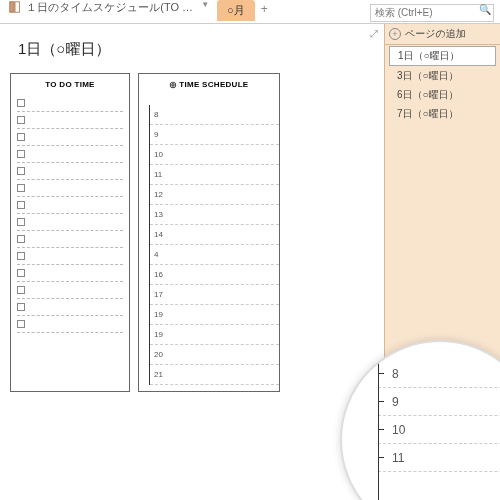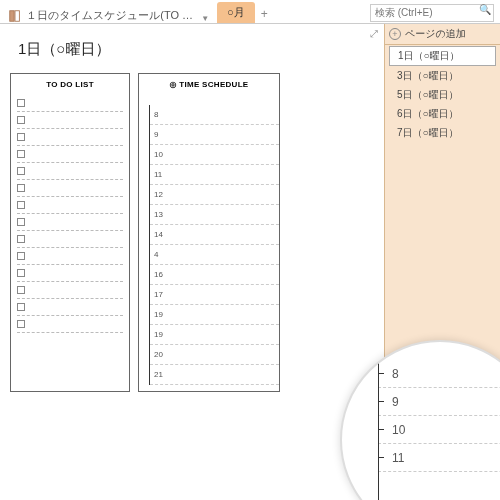--- a/index.html
+++ b/index.html
@@ -1,18 +1,18 @@
 <!DOCTYPE html>
 <html><head>
 <meta charset="utf-8">
 <style>
 * { margin: 0; padding: 0; box-sizing: border-box; font-family: "Meiryo", sans-serif; }
 body { width: 500px; height: 500px; overflow: hidden; background: #fff; position: relative; }
 
-.tab-bar { display: flex; align-items: flex-end; background: #fff; border-bottom: 1px solid #ccc; height: 24px; font-size: 11px; }
+.tab-bar { display: flex; align-items: flex-start; background: #fff; border-bottom: 1px solid #ccc; height: 24px; font-size: 11px; }
 .tab-icon { width: 14px; height: 14px; margin: 0 4px 0 8px; display: inline-flex; }
 .tab-title { color: #555; padding-right: 4px; }
 .tab-dd { color: #888; font-size: 8px; padding: 0 4px; }
 .tab-sub { background: #f5c08d; padding: 3px 10px; border-radius: 3px 3px 0 0; margin-left: 4px; color: #333; }
 .tab-add { padding: 2px 6px; color: #888; font-size: 12px; }
 
 .top-right { position: absolute; right: 6px; top: 2px; }
 .search-box { width: 124px; height: 18px; font-size: 10px; padding: 1px 14px 1px 4px; border: 1px solid #ccc; color: #888; }
 .search-wrap { position: relative; display: inline-block; }
 .search-btn { position: absolute; right: 2px; top: 2px; font-size: 10px; color: #888; }
@@ -69,21 +69,21 @@
     <span class="search-btn">🔍</span>
   </span>
 </div>
 
 <div class="main">
   <div class="content">
     <span class="expand-icon">⤢</span>
     <h2 class="page-title">1日（○曜日）</h2>
     <div class="columns">
       <div class="panel">
-        <div class="panel-title">TO DO LIST</div>
+        <div class="panel-title">TO DO TIME</div>
         <div id="todo-list">
             <div class="todo-item">
               <span class="checkbox"></span>
             </div>
             <div class="todo-item">
               <span class="checkbox"></span>
             </div>
             <div class="todo-item">
               <span class="checkbox"></span>
             </div>
@@ -174,21 +174,20 @@
   </div>
 
   <div class="side-panel">
     <div class="side-head">
       <span class="plus-circle">+</span>
       <span>ページの追加</span>
     </div>
     <div class="page-list" id="page-list">
         <div class="page-item selected">1日（○曜日）</div>
         <div class="page-item">3日（○曜日）</div>
-        <div class="page-item">5日（○曜日）</div>
         <div class="page-item">6日（○曜日）</div>
         <div class="page-item">7日（○曜日）</div>
       </div>
   </div>
 </div>
 
 <div class="zoom-circle">
   <div class="zoom-bar"></div>
   <div class="zoom-inner" id="zoom-list">
       <div class="zoom-row">

